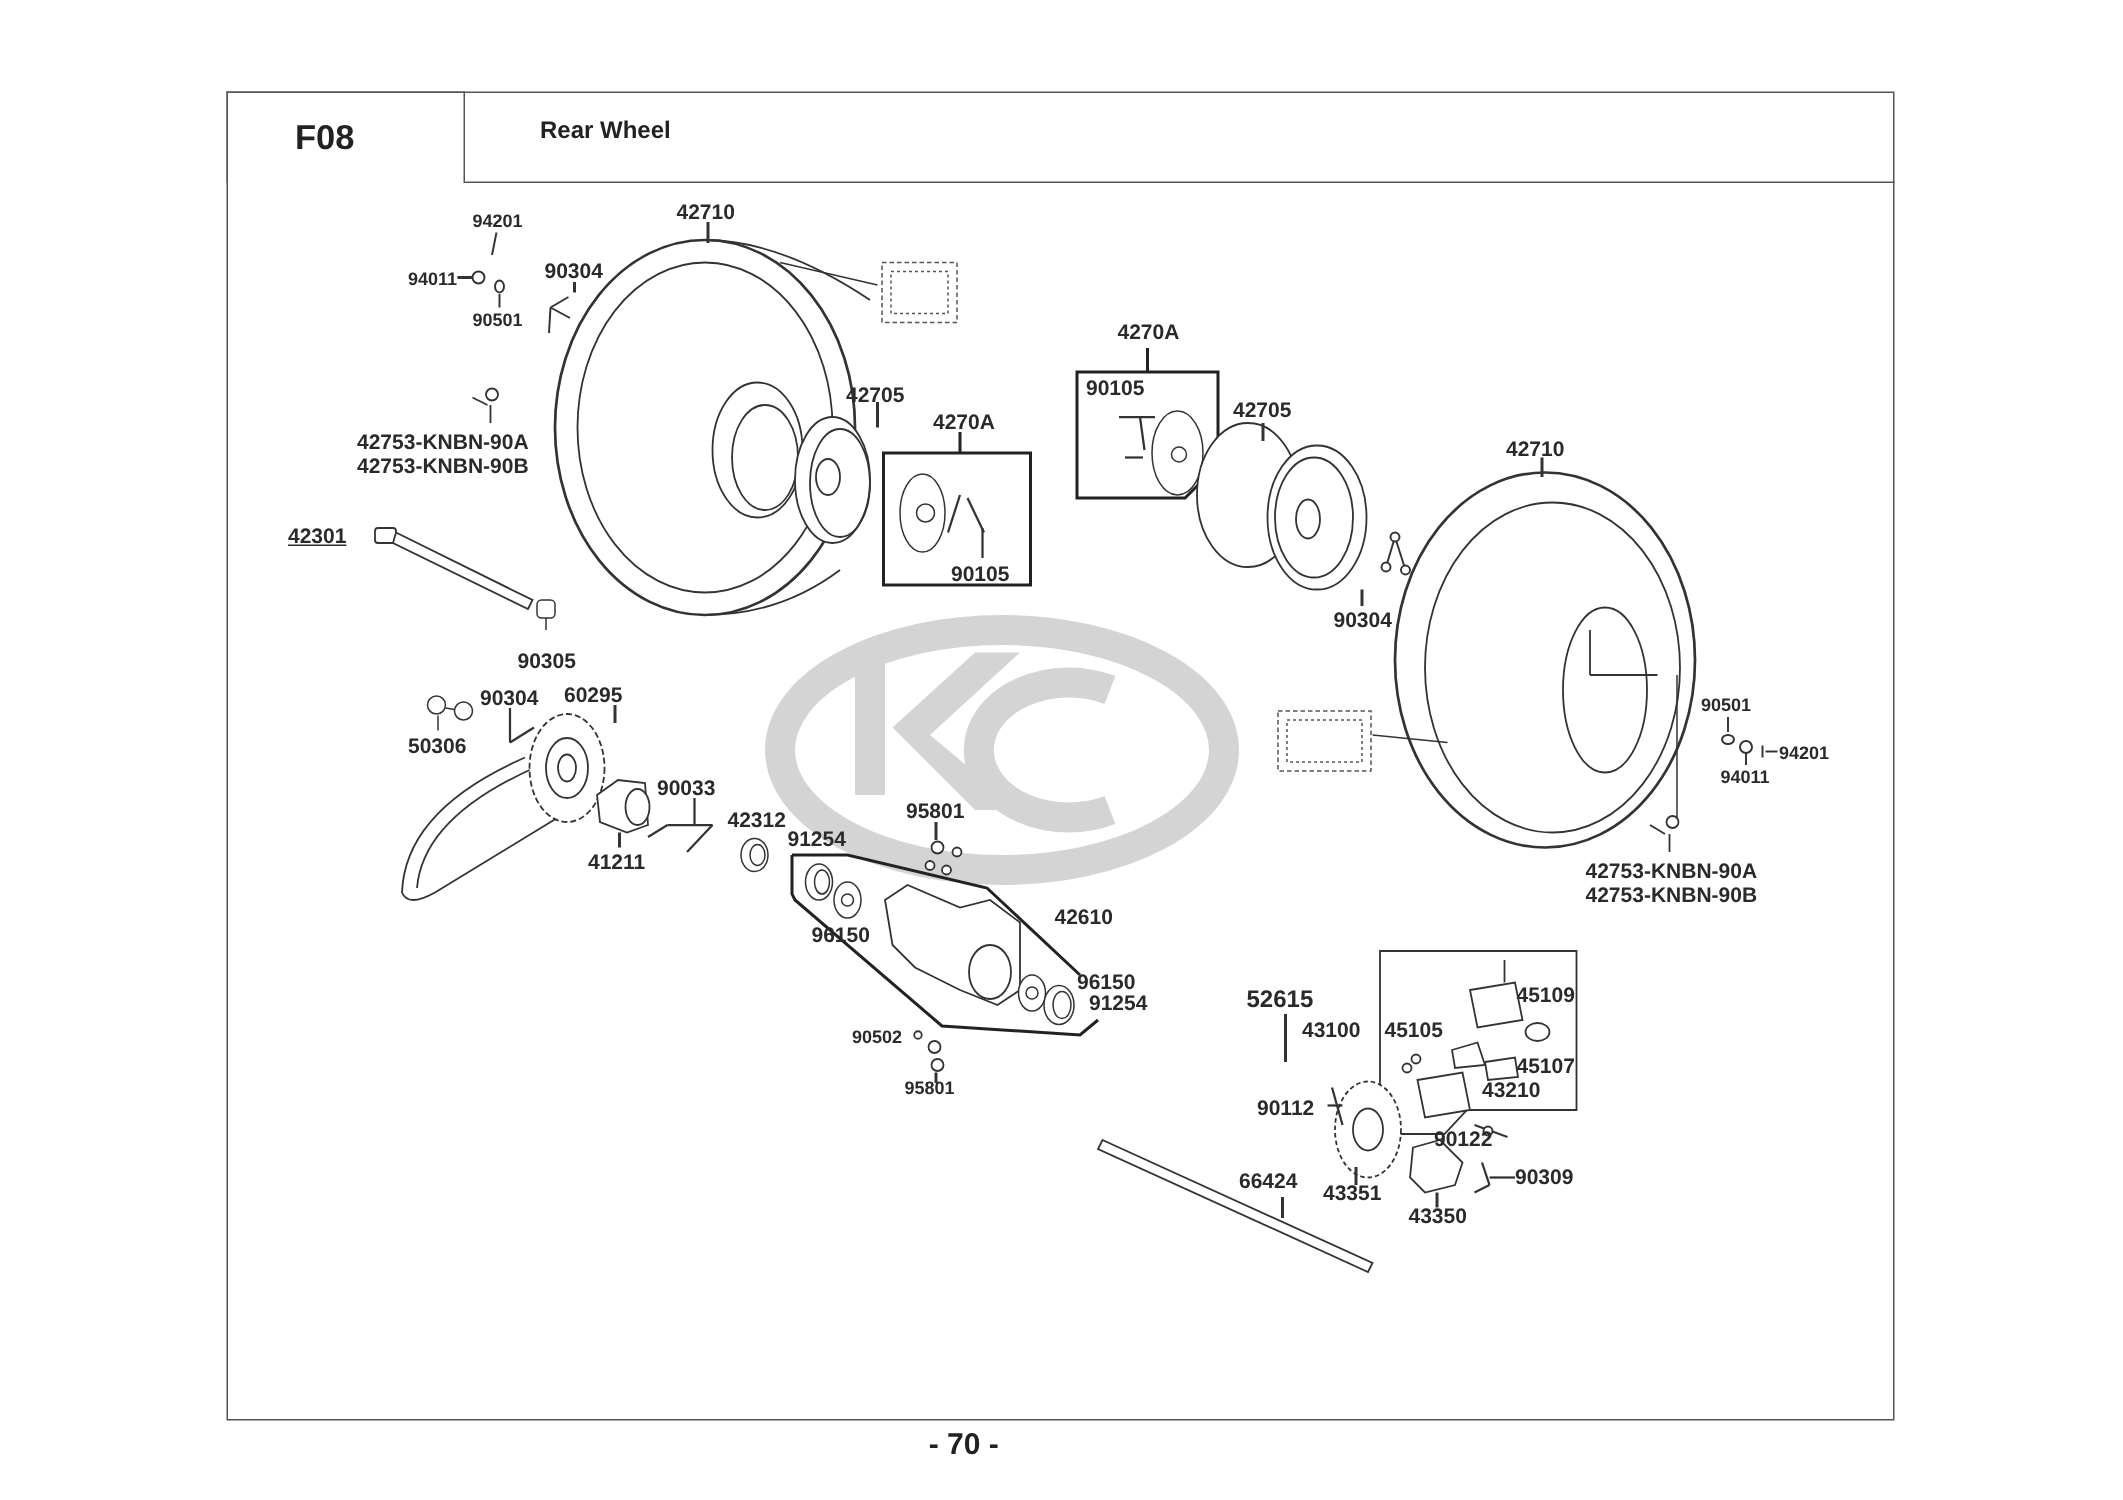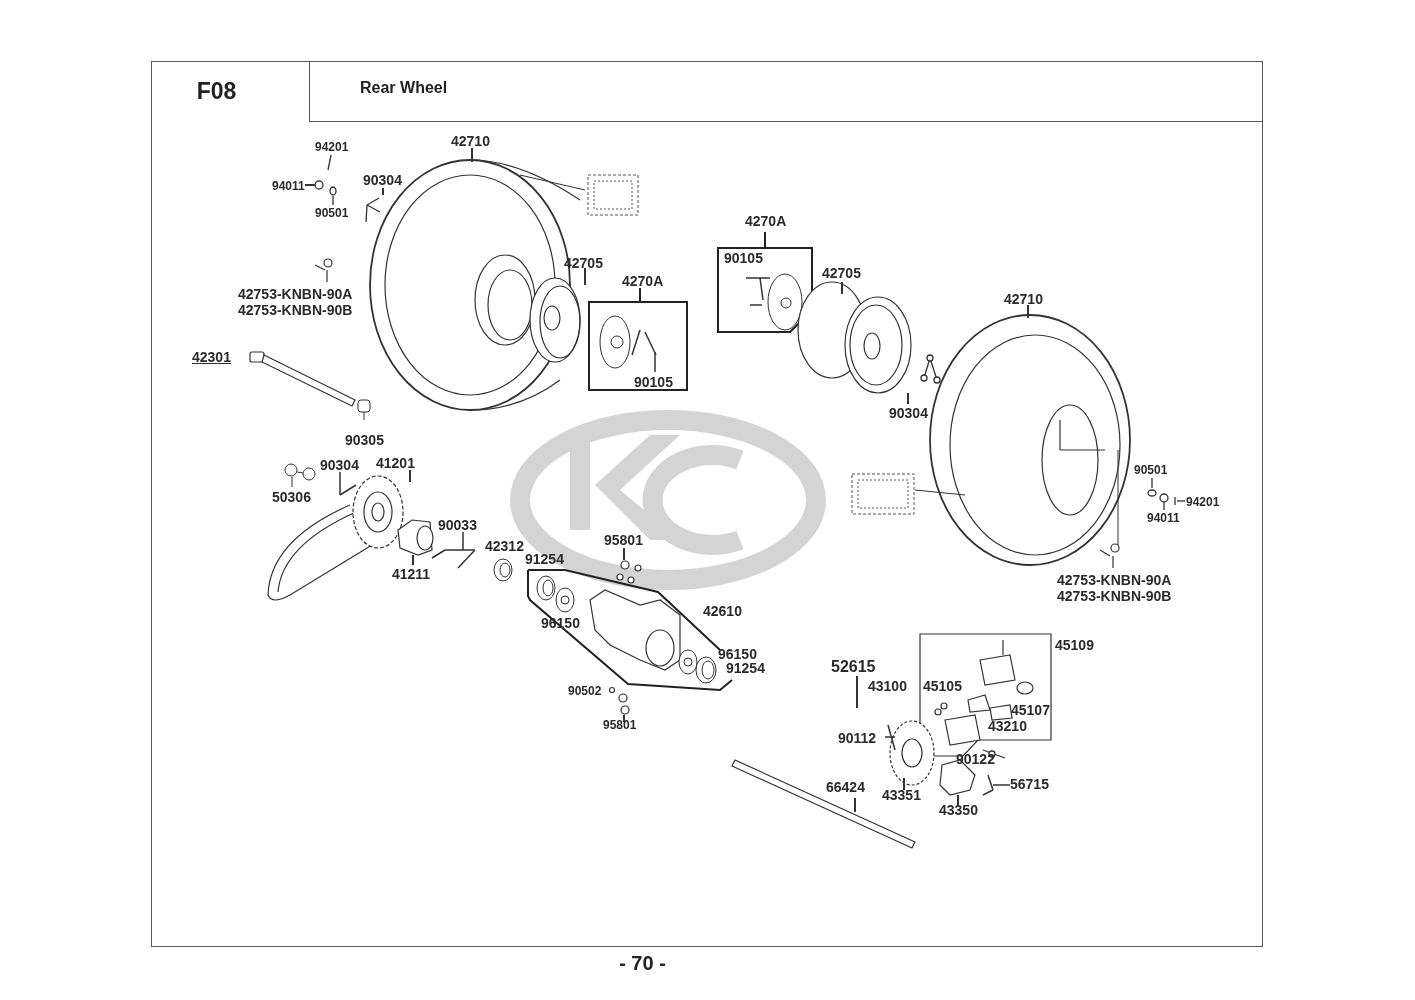--- a/index.html
+++ b/index.html
@@ -280,39 +280,39 @@
 <div class="lbl" style="left:1004px;top:291px;">42710</div>
 <div class="lbl" style="left:889px;top:405px;">90304</div>
 <div class="lbl sm" style="left:1134px;top:463px;">90501</div>
 <div class="lbl sm" style="left:1186px;top:495px;">94201</div>
 <div class="lbl sm" style="left:1147px;top:511px;">94011</div>
 <div class="lbl" style="left:1057px;top:572px;">42753-KNBN-90A</div>
 <div class="lbl" style="left:1057px;top:588px;">42753-KNBN-90B</div>
 
 <div class="lbl" style="left:272px;top:489px;">50306</div>
 <div class="lbl" style="left:320px;top:457px;">90304</div>
-<div class="lbl" style="left:376px;top:455px;">41201</div>
+<div class="lbl" style="left:376px;top:455px;">60295</div>
 <div class="lbl" style="left:438px;top:517px;">90033</div>
 <div class="lbl" style="left:392px;top:566px;">41211</div>
 <div class="lbl" style="left:485px;top:538px;">42312</div>
 <div class="lbl" style="left:525px;top:551px;">91254</div>
 <div class="lbl" style="left:604px;top:532px;">95801</div>
 <div class="lbl" style="left:703px;top:603px;">42610</div>
 <div class="lbl" style="left:541px;top:615px;">96150</div>
 <div class="lbl" style="left:718px;top:646px;">96150</div>
 <div class="lbl" style="left:726px;top:660px;">91254</div>
 <div class="lbl sm" style="left:568px;top:684px;">90502</div>
 <div class="lbl sm" style="left:603px;top:718px;">95801</div>
 
 <div class="lbl lg" style="left:831px;top:658px;">52615</div>
 <div class="lbl" style="left:868px;top:678px;">43100</div>
 <div class="lbl" style="left:923px;top:678px;text-align:right;">45105</div>
-<div class="lbl" style="left:1011px;top:637px;padding-left:44px;">45109</div>
+<div class="lbl" style="left:1011px;top:655px;">45109</div>
 <div class="lbl" style="left:1011px;top:702px;">45107</div>
 <div class="lbl" style="left:988px;top:718px;">43210</div>
 <div class="lbl" style="left:838px;top:730px;">90112</div>
 <div class="lbl" style="left:956px;top:751px;">90122</div>
-<div class="lbl" style="left:1010px;top:776px;">56715</div>
+<div class="lbl" style="left:1010px;top:776px;">90309</div>
 <div class="lbl" style="left:826px;top:779px;">66424</div>
 <div class="lbl" style="left:882px;top:787px;">43351</div>
 <div class="lbl" style="left:939px;top:802px;">43350</div>
 
 <div class="page-num">- 70 -</div>
 
 </body></html>

